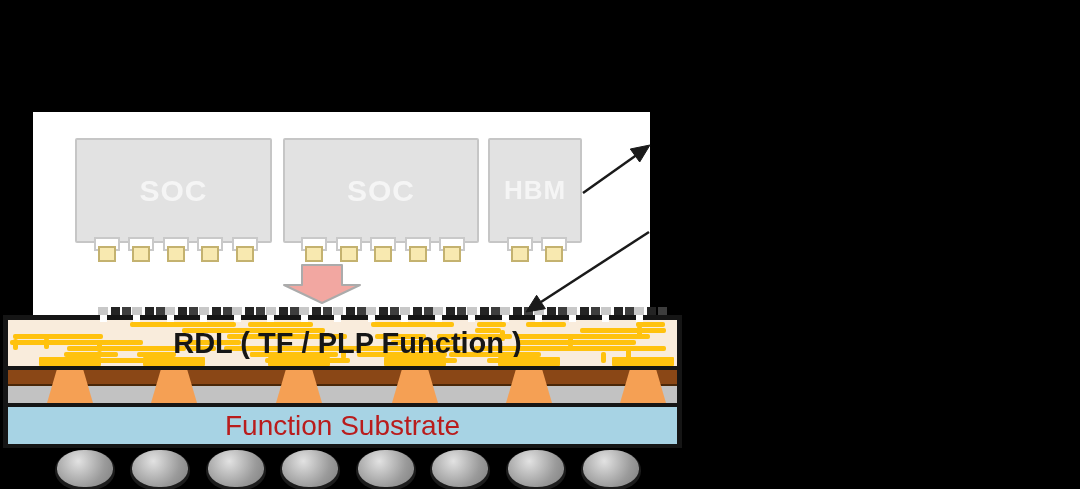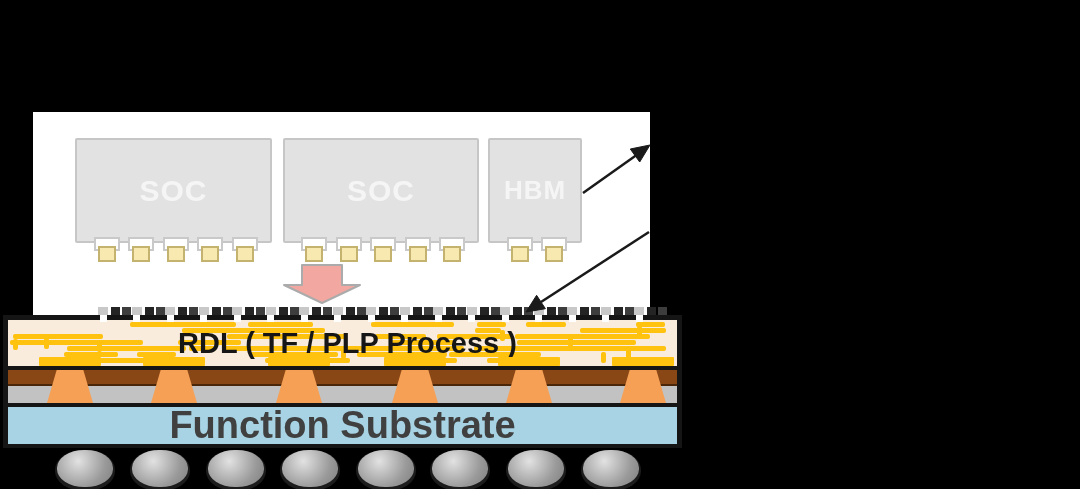--- a/index.html
+++ b/index.html
@@ -22,21 +22,21 @@
   }
   .rdl-row{position:relative;height:46px;background:var(--rdl-bg);overflow:hidden;
     display:flex;align-items:center;justify-content:center;}
   .rdl-label{position:relative;z-index:3;font-weight:bold;font-size:29px;color:#161616;text-indent:10px;white-space:nowrap;}
   .trace{position:absolute;height:5px;border-radius:2px;background:var(--trace);}
   .vtrace{position:absolute;width:5px;border-radius:2px;background:var(--trace);}
   .sep{height:4px;background:#151515;}
   .brown-row{height:16px;background:var(--brown);border-bottom:2px solid #4a2708;box-sizing:border-box;}
   .gray-row{height:17px;background:var(--graylayer);}
   .blue-row{height:37px;background:var(--blue);display:flex;align-items:center;justify-content:center;}
-  .substrate-label{font-weight:bold;font-size:38px;color:#404040;white-space:nowrap;}
+  .substrate-label{font-weight:normal;font-size:28px;color:#b91c1c;white-space:nowrap;}
   .via-pad{position:absolute;top:357px;height:9px;width:62px;background:var(--trace);z-index:3;border-radius:1px;}
   .via{position:absolute;top:370px;height:33px;width:46px;background:var(--via);z-index:3;
     clip-path:polygon(21% 0,79% 0,100% 100%,0 100%);}
   .mb-cap{position:absolute;top:307px;height:8px;z-index:3;}
   .mb-slot{position:absolute;top:315px;height:7px;width:7px;background:#ffffff;z-index:4;}
   .ball{
     position:absolute;top:450px;width:56px;height:37px;border-radius:48%;z-index:1;
     background:radial-gradient(circle at 38% 30%, #e2e2e2 0%, #bdbdbd 32%, #9a9a9a 62%, #7e7e7e 100%);
     box-shadow:0 2px 0 2px rgba(62,62,62,0.45);
   }
@@ -239,21 +239,21 @@
           <div class="vtrace" style="left: 88.689px; top: 20.7604px; height: 11px;"></div>
           <div class="vtrace" style="left: 5.40662px; top: 18.9093px; height: 11px;"></div>
           <div class="vtrace" style="left: 618.194px; top: 27.9727px; height: 11px;"></div>
           <div class="vtrace" style="left: 332.652px; top: 28.2831px; height: 11px;"></div>
           <div class="vtrace" style="left: 35.8663px; top: 17.8385px; height: 11px;"></div>
           <div class="vtrace" style="left: 491.735px; top: 9.5836px; height: 11px;"></div>
           <div class="vtrace" style="left: 628.974px; top: 6.16663px; height: 11px;"></div>
           <div class="vtrace" style="left: 560.027px; top: 16.171px; height: 11px;"></div>
           <div class="vtrace" style="left: 593.273px; top: 31.7136px; height: 11px;"></div>
         </div>
-      <span class="rdl-label">RDL ( TF / PLP Process )</span>
+      <span class="rdl-label">RDL ( TF / PLP Function )</span>
     </div>
     <div class="sep"></div>
     <div class="brown-row"></div>
     <div class="gray-row"></div>
     <div class="sep"></div>
     <div class="blue-row">
       <span class="substrate-label">Function Substrate</span>
     </div>
   </div>
 

